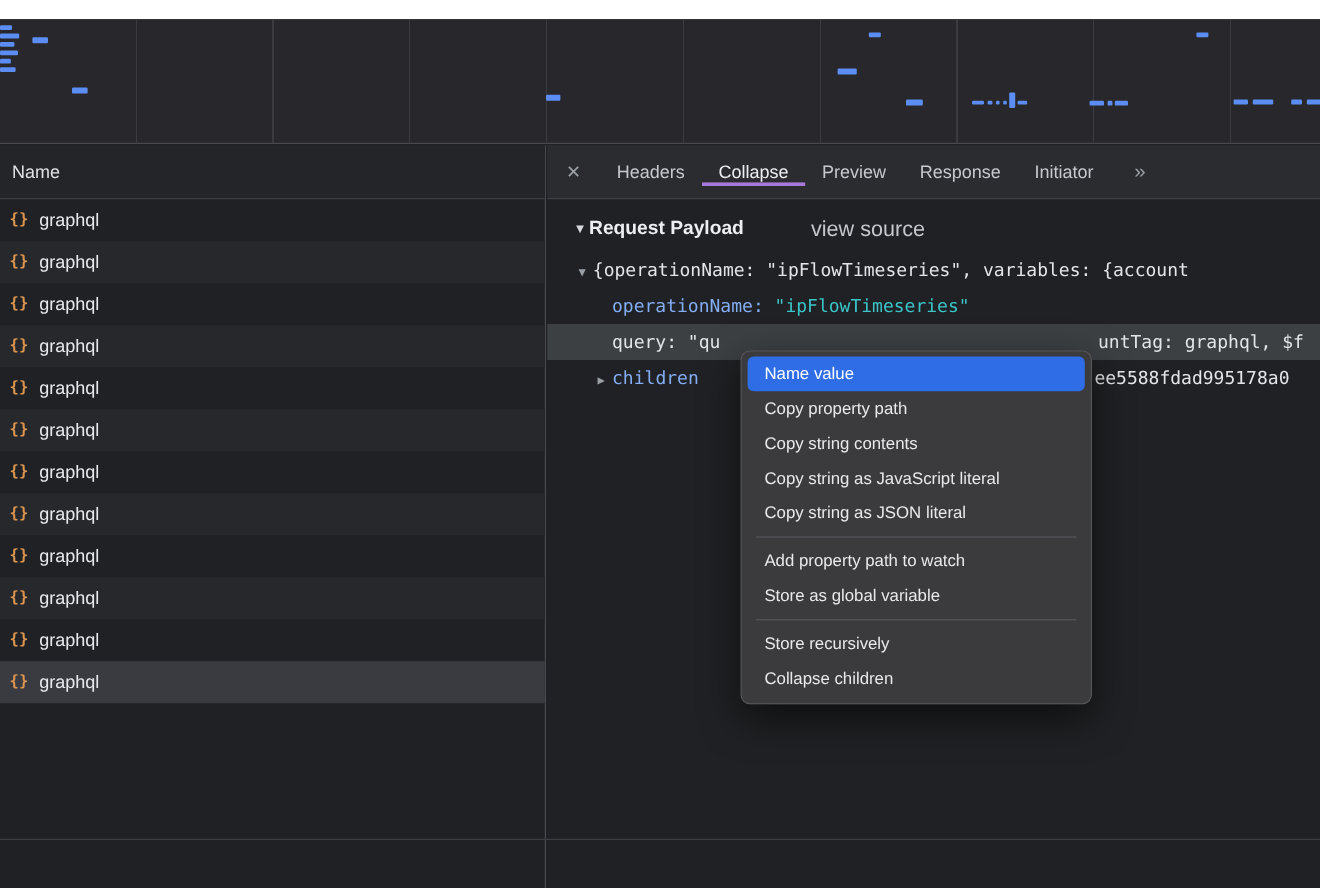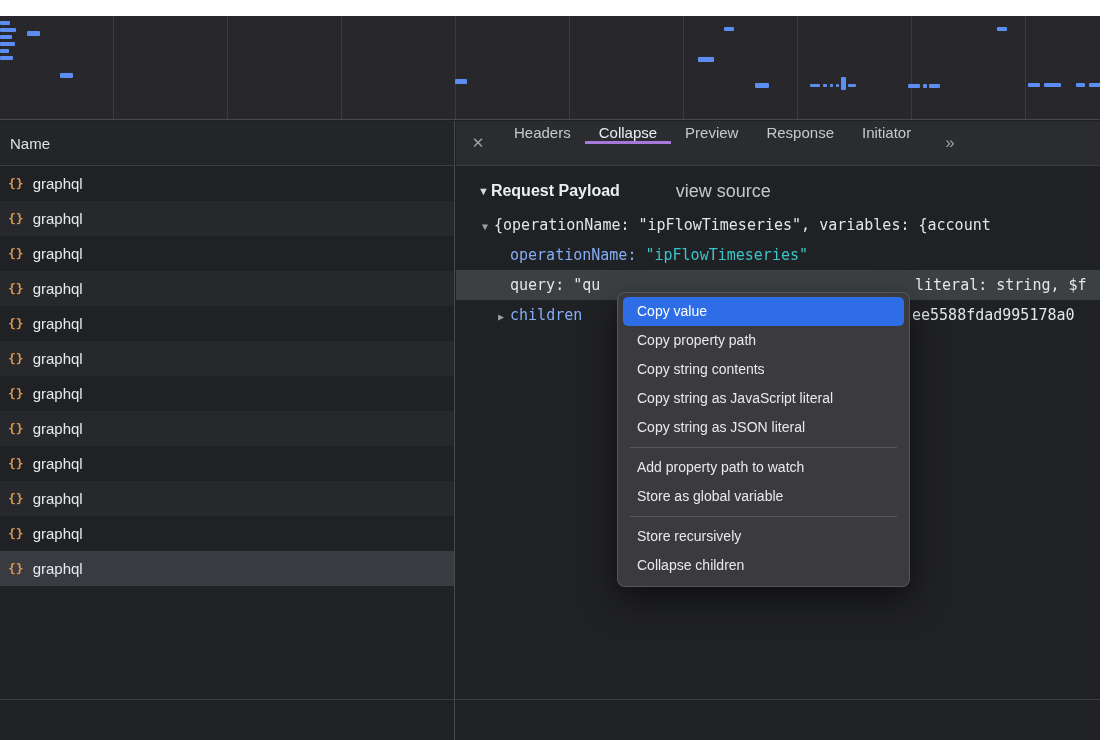--- a/index.html
+++ b/index.html
@@ -29,21 +29,21 @@
   .req-icon { color:var(--icon-orange,#d9944f); font-family:"DejaVu Sans Mono",monospace;
               font-size:13px; font-weight:bold; margin-right:9px; }
 
   
   .right-panel { position:absolute; left:456px; top:105px; right:0; bottom:0;
                  background:#202124; }
   .tabs { height:45px; background:#2b2c30; border-bottom:1px solid #3d3e43;
           display:flex; align-items:stretch; color:#c6c9ce; font-size:15px; }
   .close-btn { width:44px; display:flex; align-items:center; justify-content:center;
                font-size:15px; color:#9aa0a6; cursor:pointer; }
-  .tabs-holder { display:flex; align-items:flex-start; }
+  .tabs-holder { display:flex; align-items:center; }
   .tab { display:flex; align-items:center; padding:3px 14px 0 14px;
          border-bottom:3px solid transparent; cursor:pointer; }
   .tab.active { color:#eceef1; border-bottom-color:var(--tab-accent,#a578d9); }
   .overflow { display:flex; align-items:center; padding:0 12px; margin-left:8px;
               color:#9aa0a6; font-size:17px; letter-spacing:2px; }
 
   
   .payload { position:relative; padding-top:13px; }
   .section-header { display:flex; align-items:center; padding-left:22px; height:24px; }
   .section-header .tri { color:#d5d8dc; font-size:11px; margin-right:2px; }
@@ -189,31 +189,31 @@
         <span class="tri">▼</span>
         <span class="section-title">Request Payload</span>
         <span class="view-source">view source</span>
       </div>
 
       <div class="tree">
         <div class="tree-row t0"><span class="tri-sm">▼</span><span class="plain">{operationName: "ipFlowTimeseries", variables: {account</span></div>
 
         <div class="tree-row t1"><span class="key">operationName: </span><span class="str">"ipFlowTimeseries"</span></div>
 
-        <div class="tree-row t2 selected"><span class="plain">query: </span><span class="plain">"qu</span><span class="plain frag frag-query">literal: string, $f</span></div>
+        <div class="tree-row t2 selected"><span class="plain">query: </span><span class="plain">"qu</span><span class="plain frag frag-query">untTag: graphql, $f</span></div>
 
         <div class="tree-row t3"><span class="tri-sm">▶</span><span class="key">children</span><span class="plain frag frag-vars">ee5588fdad995178a0</span></div>
       </div>
     </div>
   </div>
 
   <div class="bottom-divider"></div>
 
   <div class="ctx" id="context-menu">
-      <div class="ctx-item hl">Copy value</div>
+      <div class="ctx-item hl">Name value</div>
       <div class="ctx-item">Copy property path</div>
       <div class="ctx-item">Copy string contents</div>
       <div class="ctx-item">Copy string as JavaScript literal</div>
       <div class="ctx-item">Copy string as JSON literal</div>
       <div class="ctx-sep"></div>
       <div class="ctx-item">Add property path to watch</div>
       <div class="ctx-item">Store as global variable</div>
       <div class="ctx-sep"></div>
       <div class="ctx-item">Store recursively</div>
       <div class="ctx-item">Collapse children</div>

